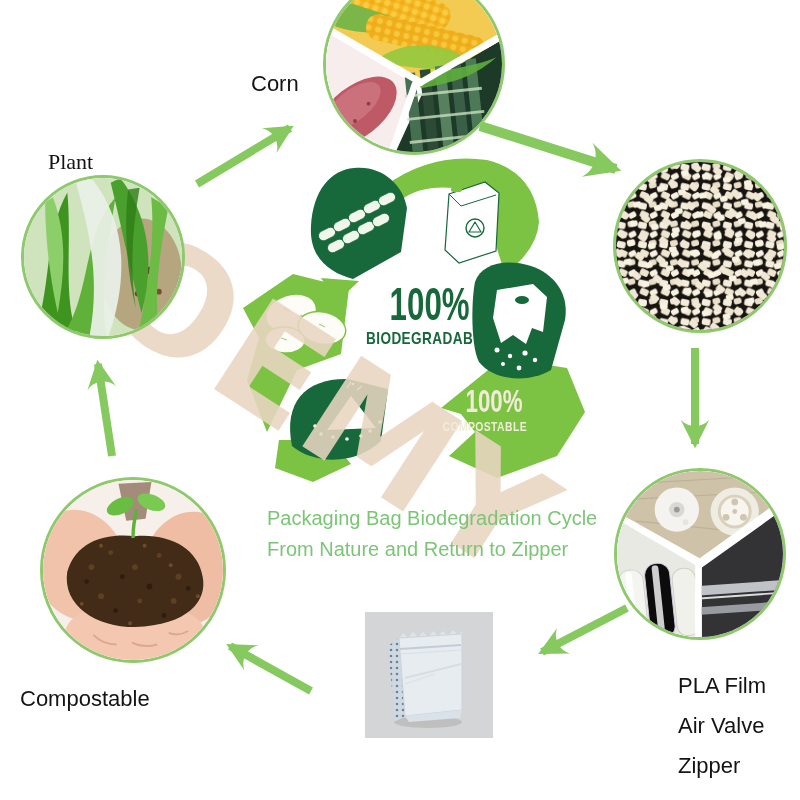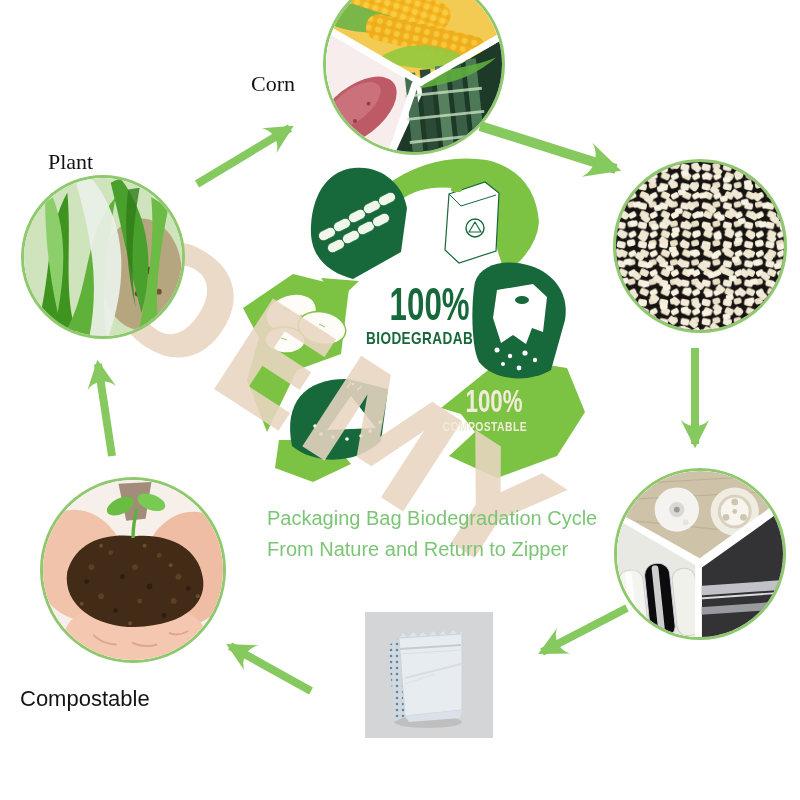--- a/index.html
+++ b/index.html
@@ -41,21 +41,21 @@
   .circle-plant{left:21px;top:175px;width:164px;height:164px;}
   .circle-corn{left:323px;top:-27px;width:182px;height:182px;}
   .circle-pellets{left:613px;top:159px;width:174px;height:174px;}
   .circle-film{left:614px;top:468px;width:172px;height:172px;}
   .circle-soil{left:40px;top:477px;width:186px;height:186px;}
   .bag-image{position:absolute;left:365px;top:612px;width:128px;height:126px;background:#d4d5d6;z-index:5;}
   .node-label{
     position:absolute;z-index:6;color:var(--label-black);font-size:22px;white-space:nowrap;
   }
   .label-plant{left:48px;top:149px;font-family:Liberation Serif, serif;}
-  .label-corn{left:251px;top:71px;font-family:Liberation Serif, serif;}
+  .label-corn{left:251px;top:71px;}
   .label-resin{left:646px;top:128px;}
   .label-film{left:678px;top:673px;}
   .label-film span{display:block;margin-bottom:14px;}
   .label-soil{left:20px;top:686px;}
   .label-soil span{display:block;margin-bottom:11px;}
   .label-bag{left:297px;top:753px;font-size:23px;}
   .caption{position:absolute;left:267px;top:503px;z-index:6;color:var(--caption-green);font-size:20px;line-height:31px;white-space:nowrap;}
 </style>
 </head>
 <body>
@@ -369,20 +369,25 @@
       <line x1="35" y1="37" x2="96" y2="33" stroke="#c3ccd5" stroke-width="2"></line>
       <line x1="35" y1="42" x2="96" y2="38" stroke="#d8dfe6" stroke-width="1"></line>
       <path d="M40,66 L96,52" stroke="#d6dde4" stroke-width="2" fill="none"></path>
       <path d="M40,72 L70,62" stroke="#dee4ea" stroke-width="1.5" fill="none"></path>
       <path d="M40,104 L97,98 L95,106 L44,110 Z" fill="#dbe1e8"></path>
     </svg>
   </div>
 
   <div class="node-label label-plant">Plant</div>
   <div class="node-label label-corn">Corn</div>
+  <div class="node-label label-film">
+    <span>PLA Film</span>
+    <span>Air Valve</span>
+    <span>Zipper</span>
+  </div>
   <div class="node-label label-soil">
     <span>Compostable</span>
   </div>
 
   <div class="caption">
     <div>Packaging Bag Biodegradation Cycle</div>
     <div>From Nature and Return to Zipper</div>
   </div>
 
 </div>

